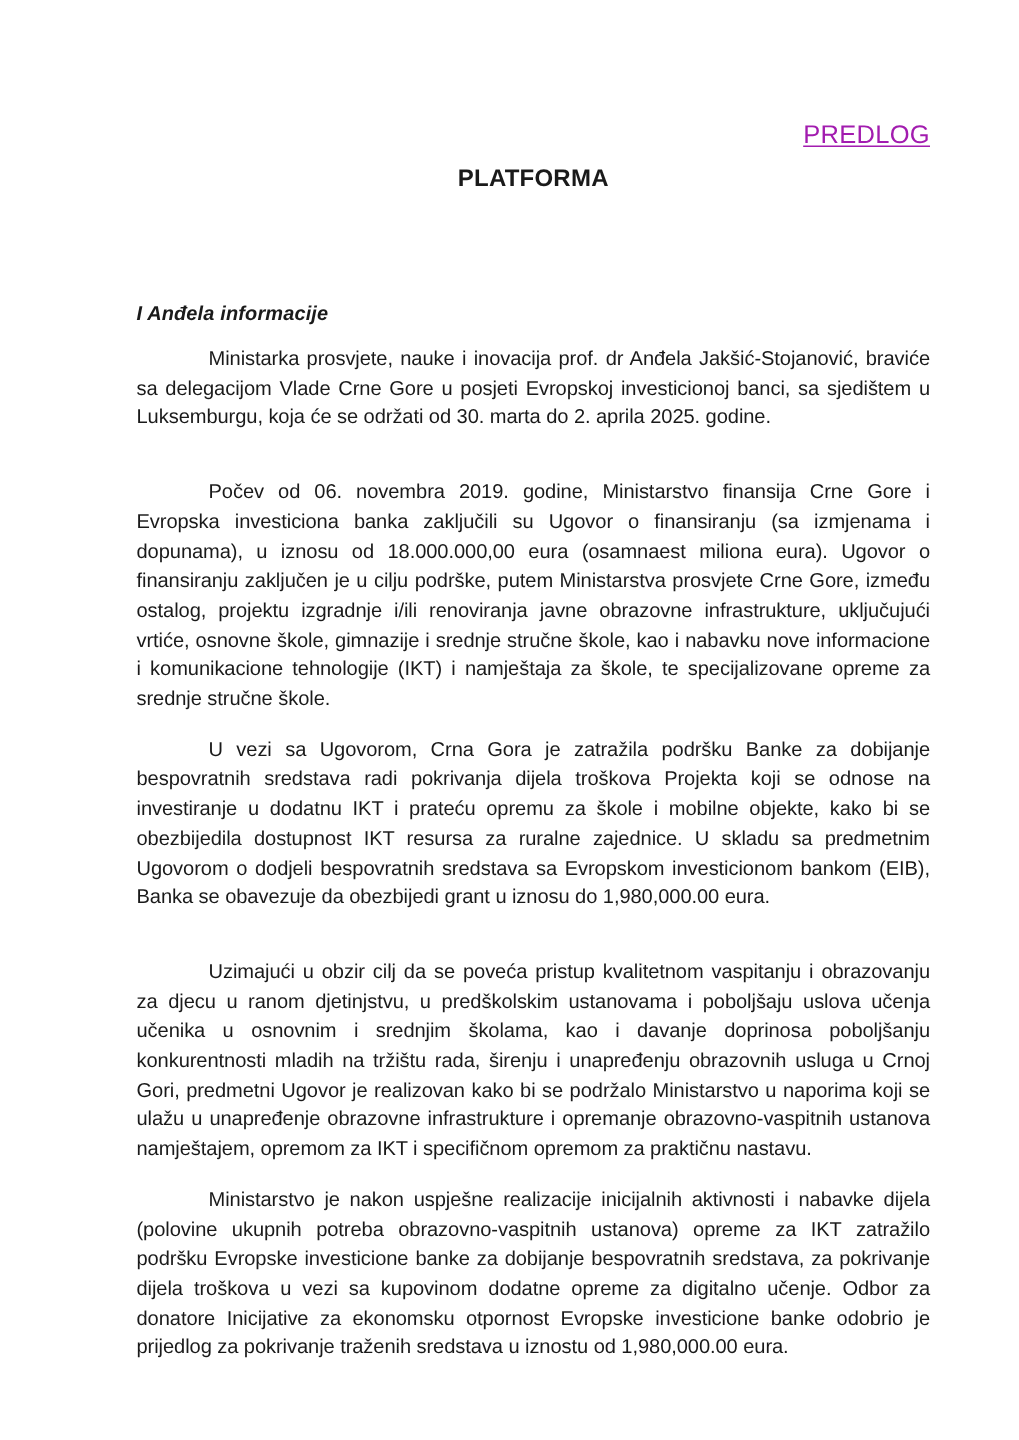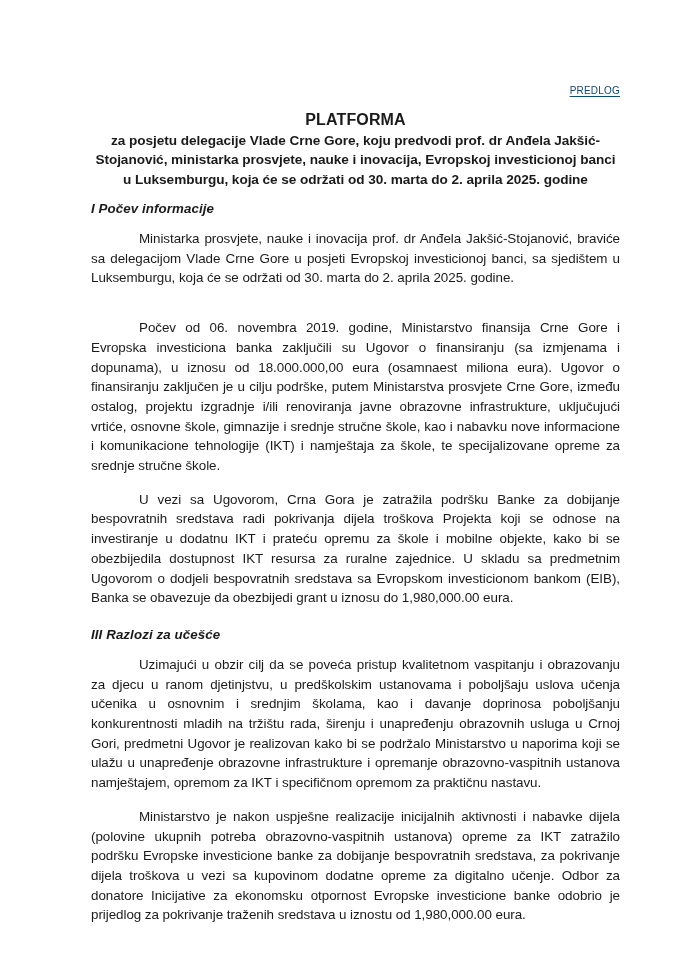--- a/index.html
+++ b/index.html
@@ -24,23 +24,23 @@
   
   .predlog-row {
     position: absolute;
     left: 91px;
     top: 80px;
     width: 529px;
     text-align: right;
   }
   .predlog {
     display: inline-block;
-    font-size: 10px;
+    font-size: 17px;
     letter-spacing: 0.2px;
-    color: #0c4a6e;
+    color: #a21caf;
     text-decoration: underline;
     text-underline-offset: 2px;
   }
 
   
   .title-block {
     position: absolute;
     left: 91px;
     top: 110px;
     width: 529px;
@@ -94,39 +94,37 @@
 <body>
 
 <div class="page">
 
   <div class="predlog-row">
     <span class="predlog">PREDLOG</span>
   </div>
 
   <div class="title-block">
     <div class="title-main">PLATFORMA</div>
-    <div class="title-sub">za posjetu delegacije Vlade Crne Gore, koju predvodi prof. dr Anđela Jakšić-Stojanović, ministarka prosvjete, nauke i inovacija, Evropskoj investicionoj banci u Luksemburgu, koja će se održati od 30. marta do 2. aprila 2025. godine</div>
   </div>
 
   <div class="body-flow">
 
-    <h2 class="section-heading">I Počev informacije</h2>
+    <h2 class="section-heading">I Anđela informacije</h2>
     <div class="gap-after-heading"></div>
     <p class="para">Ministarka prosvjete, nauke i inovacija prof. dr Anđela Jakšić-Stojanović, braviće sa delegacijom Vlade Crne Gore u posjeti Evropskoj investicionoj banci, sa sjedištem u Luksemburgu, koja će se održati od 30. marta do 2. aprila 2025. godine.</p>
 
     <div class="gap-before-heading"></div>
 
     <div class="gap-after-heading"></div>
     <p class="para">Počev od 06. novembra 2019. godine, Ministarstvo finansija Crne Gore i Evropska investiciona banka zaključili su Ugovor o finansiranju (sa izmjenama i dopunama), u iznosu od 18.000.000,00 eura (osamnaest miliona eura). Ugovor o finansiranju zaključen je u cilju podrške, putem Ministarstva prosvjete Crne Gore, između ostalog, projektu izgradnje i/ili renoviranja javne obrazovne infrastrukture, uključujući vrtiće, osnovne škole, gimnazije i srednje stručne škole, kao i nabavku nove informacione i komunikacione tehnologije (IKT) i namještaja za škole, te specijalizovane opreme za srednje stručne škole.</p>
     <div class="gap-between-paras"></div>
     <p class="para">U vezi sa Ugovorom, Crna Gora je zatražila podršku Banke za dobijanje bespovratnih sredstava radi pokrivanja dijela troškova Projekta koji se odnose na investiranje u dodatnu IKT i prateću opremu za škole i mobilne objekte, kako bi se obezbijedila dostupnost IKT resursa za ruralne zajednice. U skladu sa predmetnim Ugovorom o dodjeli bespovratnih sredstava sa Evropskom investicionom bankom (EIB), Banka se obavezuje da obezbijedi grant u iznosu do 1,980,000.00 eura.</p>
 
     <div class="gap-before-heading"></div>
 
-    <h2 class="section-heading">III Razlozi za učešće</h2>
     <div class="gap-after-heading"></div>
     <p class="para">Uzimajući u obzir cilj da se poveća pristup kvalitetnom vaspitanju i obrazovanju za djecu u ranom djetinjstvu, u predškolskim ustanovama i poboljšaju uslova učenja učenika u osnovnim i srednjim školama, kao i davanje doprinosa poboljšanju konkurentnosti mladih na tržištu rada, širenju i unapređenju obrazovnih usluga u Crnoj Gori, predmetni Ugovor je realizovan kako bi se podržalo Ministarstvo u naporima koji se ulažu u unapređenje obrazovne infrastrukture i opremanje obrazovno-vaspitnih ustanova namještajem, opremom za IKT i specifičnom opremom za praktičnu nastavu.</p>
     <div class="gap-between-paras"></div>
     <p class="para">Ministarstvo je nakon uspješne realizacije inicijalnih aktivnosti i nabavke dijela (polovine ukupnih potreba obrazovno-vaspitnih ustanova) opreme za IKT zatražilo podršku Evropske investicione banke za dobijanje bespovratnih sredstava, za pokrivanje dijela troškova u vezi sa kupovinom dodatne opreme za digitalno učenje. Odbor za donatore Inicijative za ekonomsku otpornost Evropske investicione banke odobrio je prijedlog za pokrivanje traženih sredstava u iznostu od 1,980,000.00 eura.</p>
 
   </div>
 
 </div>
 
 </body></html>

